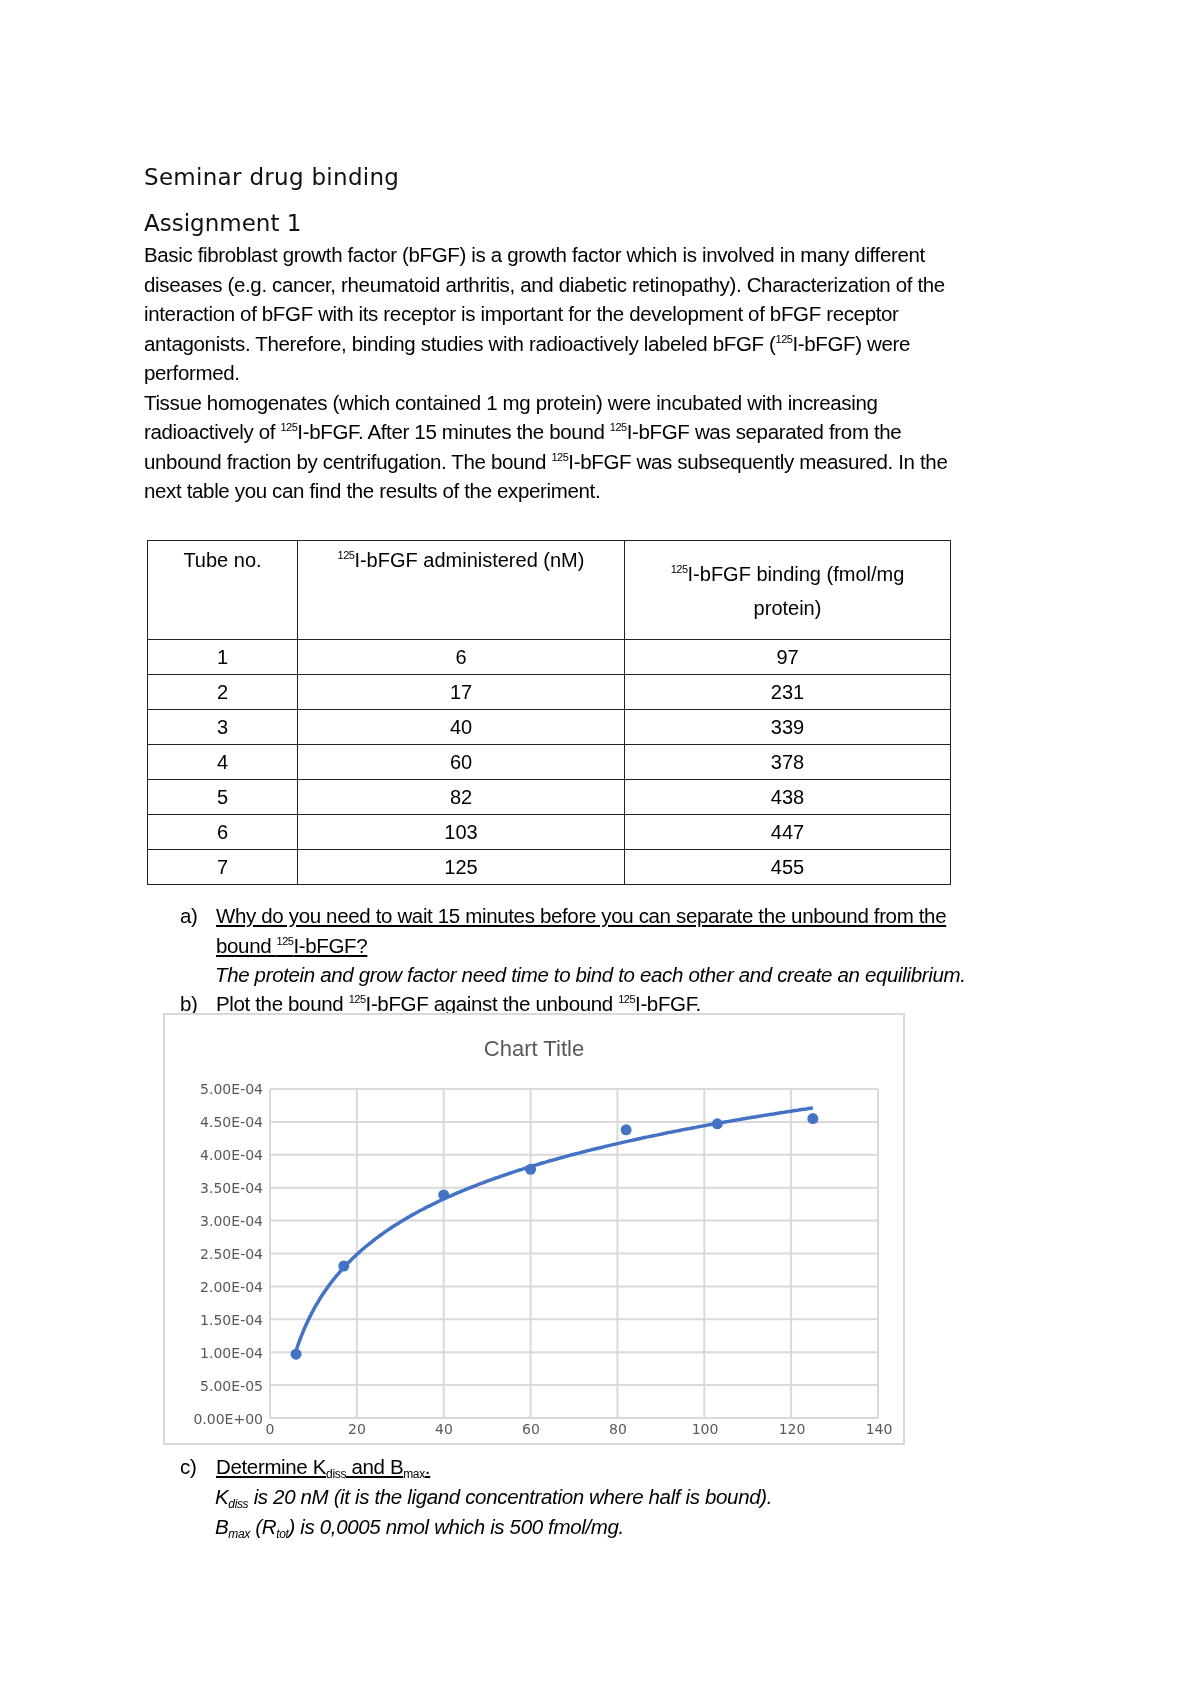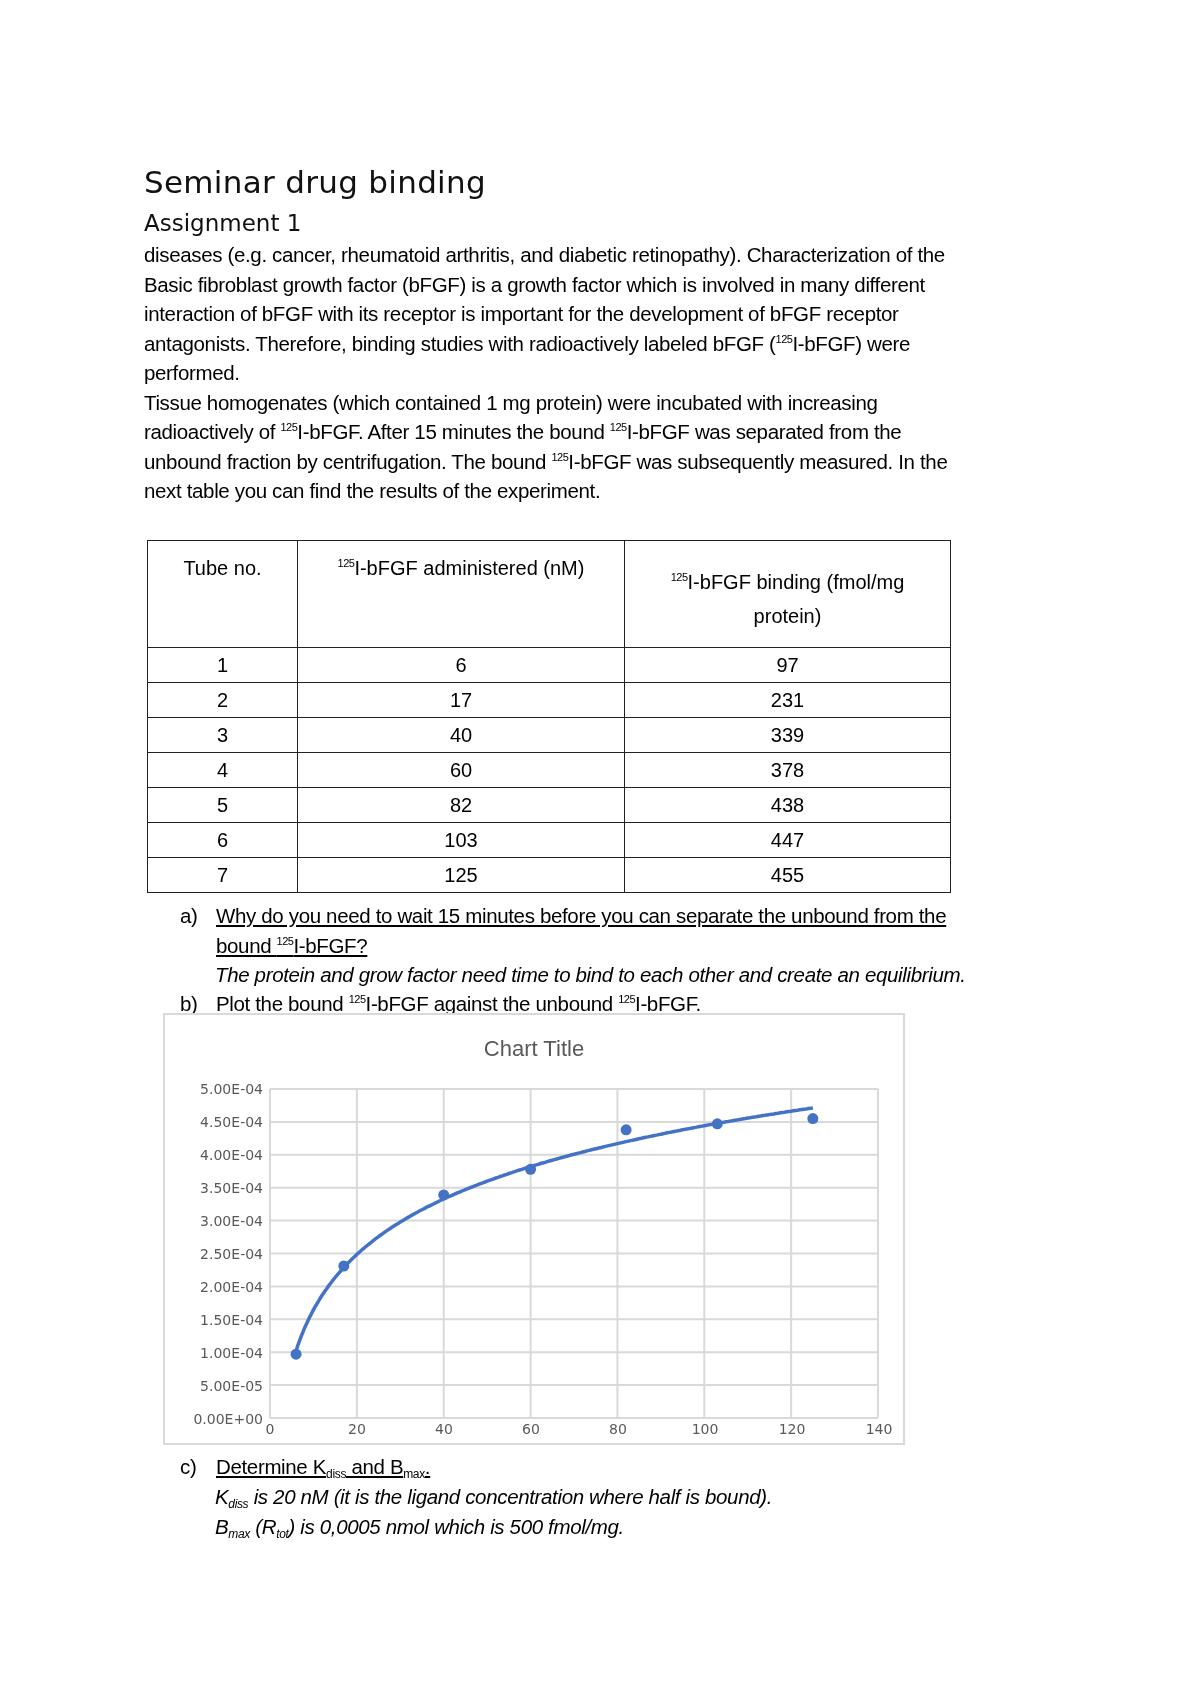--- a/index.html
+++ b/index.html
@@ -1,50 +1,50 @@
 <!DOCTYPE html>
 <html><head>
 <meta charset="utf-8">
 <style>
   html, body { margin: 0; padding: 0; background: #ffffff; }
   body { width: 1200px; height: 1698px; position: relative; overflow: hidden;
          font-family: "Liberation Sans", sans-serif; color: #000; }
   .abs { position: absolute; }
-  .title { left: 144px; top: 164px; font-family: "DejaVu Sans", sans-serif; font-size: 31px; color: #111; letter-spacing: 0.3px; }
+  .title { left: 144px; top: 164px; font-family: "DejaVu Sans", sans-serif; font-size: 23px; color: #111; letter-spacing: 0.3px; }
   .subtitle { left: 144px; top: 210px; font-family: "DejaVu Sans", sans-serif; font-size: 23px; color: #111; }
   .para { left: 144px; top: 240px; width: 920px; font-size: 20.5px; line-height: 29.5px; letter-spacing: -0.35px; }
   .para p { margin: 0; }
   sup { font-size: 11px; vertical-align: 8px; line-height: 0; letter-spacing: -0.5px; }
   sub { font-size: 12px; vertical-align: -4px; line-height: 0; }
 
   table.data { position: absolute; left: 147px; top: 540px; border-collapse: collapse; font-size: 20px; }
   table.data th, table.data td { border: 1.6px solid #222; text-align: center; font-weight: normal; padding: 0; }
-  table.data th { height: 68px; vertical-align: top; line-height: 34px; padding-top: 10px; }
+  table.data th { height: 68px; vertical-align: top; line-height: 34px; padding-top: 2px; }
   table.data td { height: 34px; line-height: 34px; }
   .c1 { width: 149px; } .c2 { width: 326px; } .c3 { width: 325px; }
 
   .q { left: 180px; font-size: 20.5px; letter-spacing: -0.35px; line-height: 29.5px; }
   .q .lbl { display: inline-block; width: 36px; }
   .q .u { text-decoration: underline; }
   .ans { left: 180px; font-style: italic; font-size: 20.5px; letter-spacing: -0.35px; line-height: 29.5px; margin-left: 35px; }
 
   .chart-frame { left: 163px; top: 1013px; width: 742px; height: 432px; border: 2px solid #d9d9d9; box-sizing: border-box; background: #fff; }
   .chart-title { left: 163px; top: 1036px; width: 742px; text-align: center; font-size: 22px; color: #595959; }
   .ytick { position: absolute; font-family: "DejaVu Sans", sans-serif; font-size: 14px; color: #595959; text-align: right; width: 110px; }
   .xtick { position: absolute; font-family: "DejaVu Sans", sans-serif; font-size: 14px; color: #595959; text-align: center; width: 50px; }
 </style>
 </head>
 <body>
 
 <div class="abs title">Seminar drug binding</div>
 <div class="abs subtitle">Assignment 1</div>
 
 <div class="abs para">
+  <p><span>Basic fibroblast growth factor (bFGF) is a growth factor which is involved in many different</span></p>
   <p><span>diseases (e.g. cancer, rheumatoid arthritis, and diabetic retinopathy). Characterization of the</span></p>
-  <p><span>Basic fibroblast growth factor (bFGF) is a growth factor which is involved in many different</span></p>
   <p><span>interaction of bFGF with its receptor is important for the development of bFGF receptor</span></p>
   <p><span>antagonists. Therefore, binding studies with radioactively labeled bFGF (</span><sup>125</sup><span>I-bFGF) were</span></p>
   <p><span>performed.</span></p>
   <p><span>Tissue homogenates (which contained 1 mg protein) were incubated with increasing</span></p>
   <p><span>radioactively of </span><sup>125</sup><span>I-bFGF. After 15 minutes the bound </span><sup>125</sup><span>I-bFGF was separated from the</span></p>
   <p><span>unbound fraction by centrifugation. The bound </span><sup>125</sup><span>I-bFGF was subsequently measured. In the</span></p>
   <p><span>next table you can find the results of the experiment.</span></p>
 </div>
 
 <table class="data">

